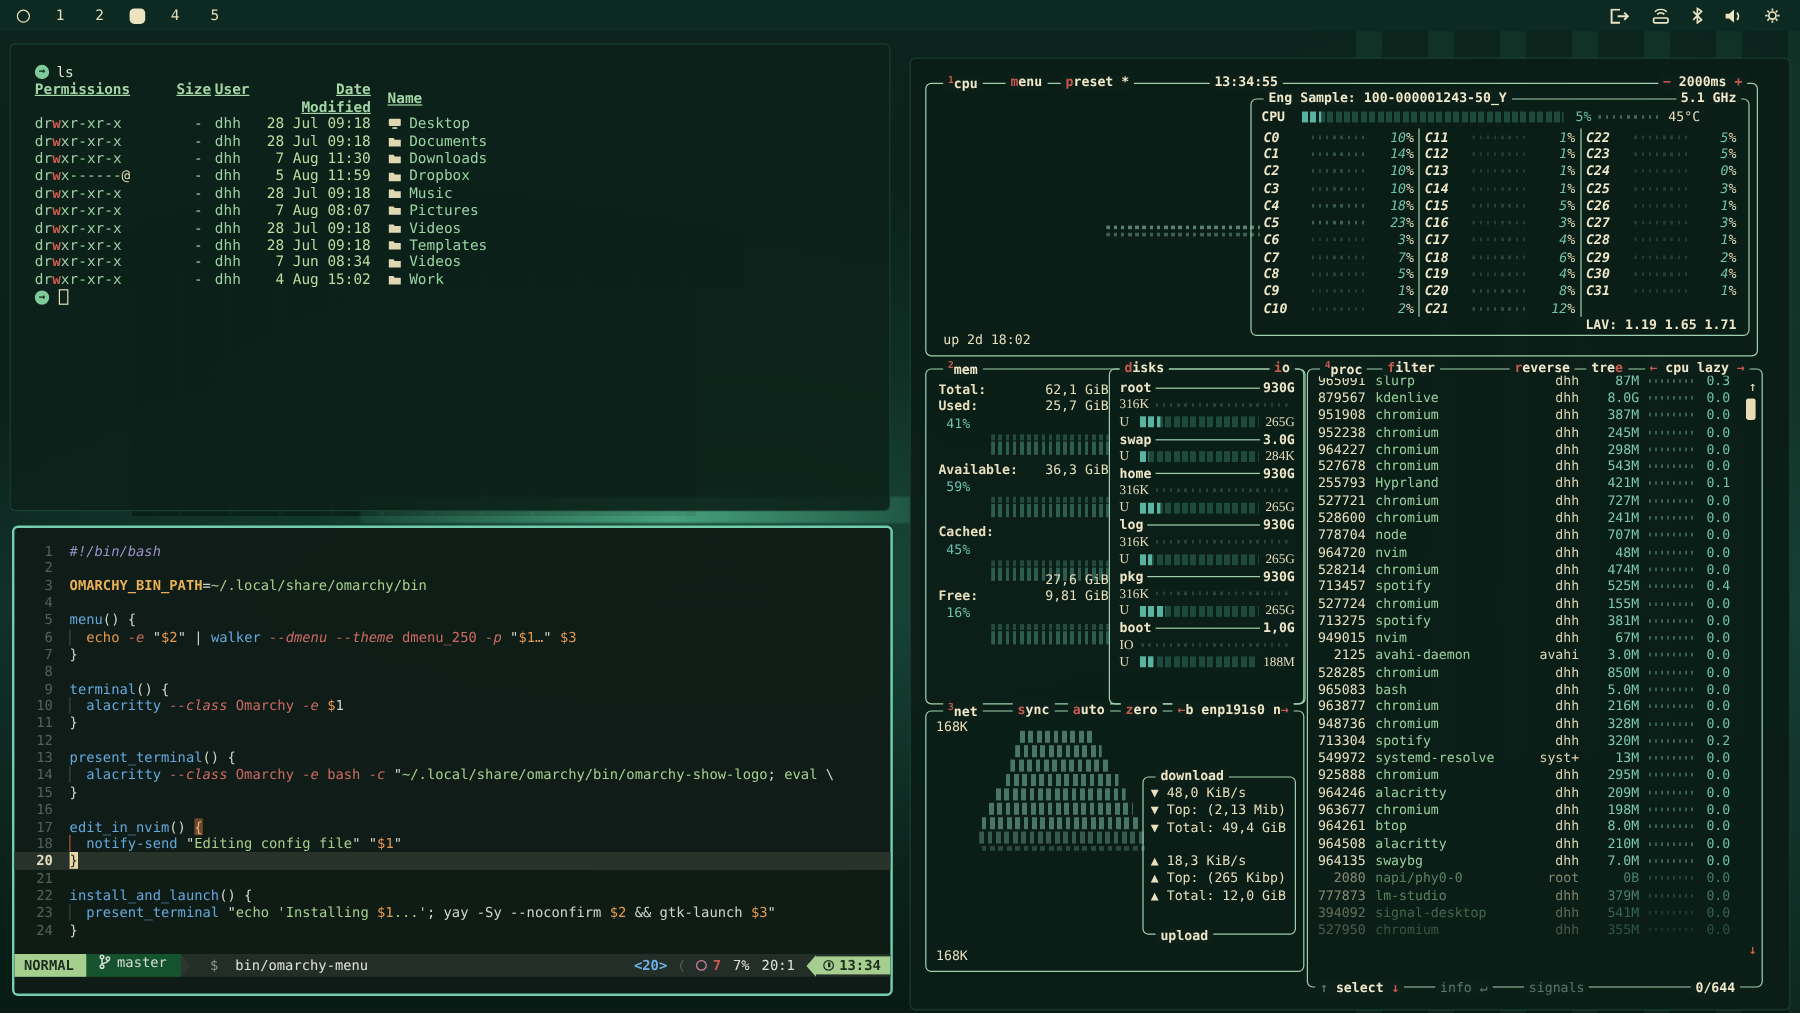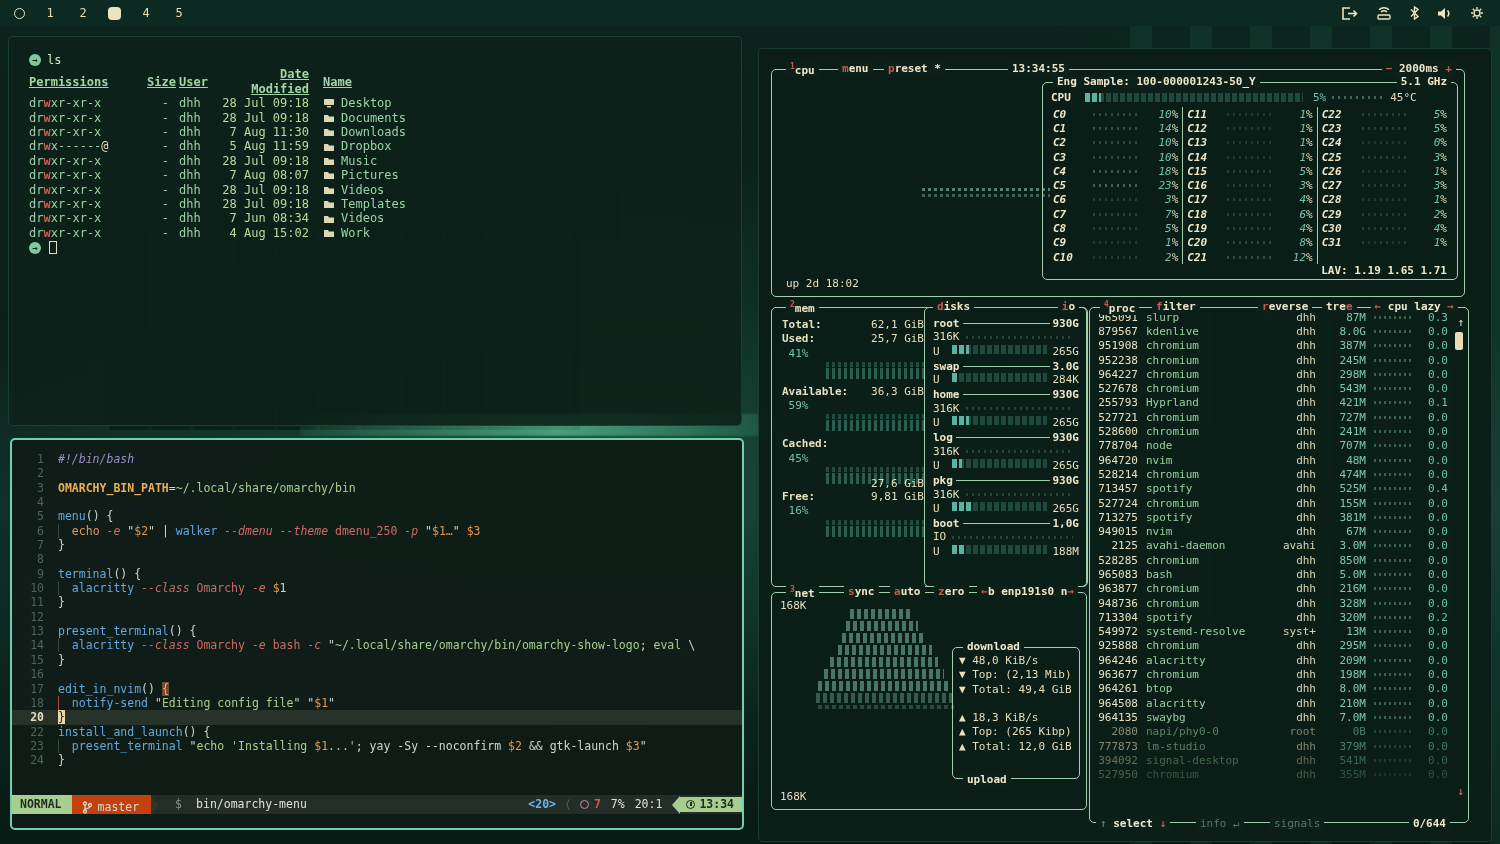--- a/index.html
+++ b/index.html
@@ -36,21 +36,21 @@
     border:1px solid rgba(30,70,55,.8); color:#9ccfa4; font-size:12px; line-height:14.4px; padding:16px 0 0 20px; }
   .win-nvim { left:10px; top:438px; width:734px; height:392px; background:rgba(16,28,23,.97);
     border:2px solid #74cfae; color:#cfd6cb; font-size:11.5px; line-height:14.35px; }
   .win-btop { left:758px; top:48px; width:734px; height:794px; background:rgba(11,29,23,.95);
     border:1px solid rgba(30,70,55,.8); color:#e8dfbd; font-size:11px; }
   
   .ls-line { white-space:pre; display:flex; align-items:center; }
   .prompt-circle { display:inline-block; width:12px; height:12px; border-radius:50%; background:#7fc99a;
     color:#0c201a; font-size:9px; line-height:12px; text-align:center; margin-right:6px; font-weight:bold; }
   .ls-cmd { color:#d9e7c8; }
-  .ls-head { color:#a4d6a7; font-weight:bold; text-decoration:underline; display:flex;align-items:center; }
+  .ls-head { color:#a4d6a7; font-weight:bold; text-decoration:underline; display:flex; }
   .ls-row { display:flex; }
   .col-perm { width:118px; } .col-size { width:32px; text-align:right; padding-right:10px;}
   .col-user { width:40px; } .col-date { width:104px; text-align:right; padding-right:14px; color:#bcd99f;}
   .col-name { color:#9ad3a5; display:flex; align-items:center; gap:5px;}
   .col-name .ficon { color:#dfd6b2; font-size:10px; width:13px; display:inline-flex; }
   .perm-w { color:#c95c4e; font-weight:bold; } .perm-at { color:#e7dcb6; }
   .hollow-cursor { display:inline-block; width:8px; height:13px; border:1px solid #e7dcb6; margin-left:2px; }
   .ls-head .col-date, .ls-head .col-name { color:#a4d6a7; }
   
   .nv-code { position:absolute; left:0; top:12px; right:0; }
@@ -69,21 +69,21 @@
   .c-gd { color:#3d4f45; }
   .c-gr { color:#c05a3f; }
   .c-brace { background:#6e4a2e; color:#f3b27c; }
   .c-cur { background:#ead9a8; color:#1c241f; }
   .nv-status { position:absolute; left:0; right:0; bottom:14px; height:19px; background:#242e28;
     display:flex; align-items:center; font-size:11.5px; }
   .seg-mode { background:#a6cf8f; color:#1d2b20; font-weight:bold; padding:0 10px 0 8px; height:100%;
     display:flex; align-items:center; }
   .seg-mode-arrow { width:0; height:0; border-top:9.5px solid transparent; border-bottom:9.5px solid transparent;
     border-left:8px solid #a6cf8f; }
-  .seg-git { display:flex; align-items:flex-end; gap:6px; color:#d6dbd0; padding:0 12px 0 10px; height:100%; background:#c2410c;}
+  .seg-git { display:flex; align-items:flex-start; gap:6px; color:#d6dbd0; padding:0 12px 0 10px; height:100%; background:#14532d;}
   .seg-git-arrow { width:0;height:0;border-top:9.5px solid transparent;border-bottom:9.5px solid transparent;border-left:8px solid #2c362f;}
   .seg-dollar { color:#8a9489; padding:0 14px 0 16px; }
   .seg-file { color:#dde2d6; }
   .st-right { margin-left:auto; display:flex; align-items:center; gap:10px; }
   .st-sel { color:#6db3e8; font-weight:bold; } .st-sep { color:#5c6a60; }
   .giticon { width:9px;height:9px;border:1.5px solid #d183a5;border-radius:50%; display:inline-block;}
   .st-gitnum { color:#cf5952; font-weight:bold; margin-left:-5px;}
   .st-pct,.st-pos { color:#dde2d6; }
   .seg-time { background:#a6cf8f; color:#1d2b20; font-weight:bold; height:100%; display:flex; align-items:center;
     gap:4px; padding:0 8px 0 6px; }
@@ -103,29 +103,29 @@
   .corerow .cl { color:#efe7c8; font-weight:bold; width:34px; }
   .corerow .cp { color:#6fc2ac; text-align:right; width:26px; } .corerow .cpc { color:#e8dfbd; }
   .meter { height:9px; background:repeating-linear-gradient(90deg,#1d4a3d 0 5px, transparent 5px 7px); position:relative; }
   .meter .hot { position:absolute; left:0; top:0; bottom:0;
     background:repeating-linear-gradient(90deg,#58b3a0 0 5px, transparent 5px 7px); }
   .mg { height:11px; background:repeating-linear-gradient(90deg,#2c5d4f 0 3px, transparent 3px 6px); margin:1px 0 0 44px; }
   .mg.low { height:5px; opacity:.7; }
   .memrow { height:14.3px; white-space:pre; display:flex; }
   .dk-title { display:flex; align-items:center; height:14.3px; color:#efe7c8; font-weight:bold; white-space:pre;}
   .dk-title .ln { flex:1; border-top:1px solid #9fcfae; margin:0 3px; }
-  .dkrow { display:flex; align-items:flex-start; height:14.3px; white-space:pre; }
+  .dkrow { display:flex; align-items:center; height:14.3px; white-space:pre;font-family:Liberation Serif, serif; }
   .procrow { display:grid; grid-template-columns:50px 128px 48px 44px 56px 32px; height:14.3px;
     align-items:center; white-space:pre; }
   .procrow .pid { text-align:right; color:#e9e0bf; padding-right:8px;}
   .procrow .prog { color:#99cf9e; }
   .procrow .usr { text-align:right; color:#ddd5b4; padding-right:6px;}
   .procrow .mem { text-align:right; color:#7fc8b0; }
   .procrow .pd { height:3px; margin:0 8px; background:repeating-linear-gradient(90deg, rgba(120,175,150,.45) 0 2px, transparent 2px 5px); align-self:center;}
-  .procrow .cpu { text-align:center; color:#6fc2ac; }
+  .procrow .cpu { text-align:left; color:#6fc2ac; }
   .procrow.dim1 { opacity:.55; } .procrow.dim2 { opacity:.4; } .procrow.dim3 { opacity:.3; }
   .phead { display:grid; grid-template-columns:50px 128px 48px 44px 56px 32px; color:#efe7c8; font-weight:bold; white-space:pre;}
   .phead span:nth-child(1){text-align:right;padding-right:8px;} .phead span:nth-child(3),.phead span:nth-child(4){text-align:right;}
   .phead span:nth-child(6){text-align:right;}
   .nr { position:absolute; height:10px;
     background:repeating-linear-gradient(90deg, rgba(125,190,165,.55) 0 4px, transparent 4px 7px); }
   .netstat { white-space:pre; height:14.3px; color:#e8dfbd; }
   .scrl { position:absolute; width:8px; background:#e7dcb6; border-radius:2px; }
 </style>
 </head>
@@ -367,20 +367,21 @@
       <div class="nv-line"><span class="nv-num">10</span><span><span class="c-gd">▏ </span><span class="c-fn">alacritty</span><span class="c-flag"> --class</span><span class="c-red"> Omarchy</span><span class="c-flag"> -e</span><span class="c-par"> $</span><span class="c-w">1</span></span></div>
       <div class="nv-line"><span class="nv-num">11</span><span><span class="c-w">}</span></span></div>
       <div class="nv-line"><span class="nv-num">12</span><span></span></div>
       <div class="nv-line"><span class="nv-num">13</span><span><span class="c-fn">present_terminal</span><span class="c-w">() {</span></span></div>
       <div class="nv-line"><span class="nv-num">14</span><span><span class="c-gd">▏ </span><span class="c-fn">alacritty</span><span class="c-flag"> --class</span><span class="c-red"> Omarchy</span><span class="c-flag"> -e</span><span class="c-red"> bash</span><span class="c-flag"> -c</span><span class="c-w"> "</span><span class="c-str">~/.local/share/omarchy/bin/omarchy-show-logo</span><span class="c-w">;</span><span class="c-str"> eval</span><span class="c-w"> \</span></span></div>
       <div class="nv-line"><span class="nv-num">15</span><span><span class="c-w">}</span></span></div>
       <div class="nv-line"><span class="nv-num">16</span><span></span></div>
       <div class="nv-line"><span class="nv-num">17</span><span><span class="c-fn">edit_in_nvim</span><span class="c-w">() </span><span class="c-brace">{</span></span></div>
       <div class="nv-line"><span class="nv-num">18</span><span><span class="c-gr">▏ </span><span class="c-fn">notify-send</span><span class="c-w"> "</span><span class="c-str">Editing config file</span><span class="c-w">" "</span><span class="c-par">$1</span><span class="c-w">"</span></span></div>
       <div class="nv-line curline"><span class="nv-num">20</span><span><span class="c-cur">}</span></span></div>
+      <div class="nv-line"><span class="nv-num">21</span><span></span></div>
       <div class="nv-line"><span class="nv-num">22</span><span><span class="c-fn">install_and_launch</span><span class="c-w">() {</span></span></div>
       <div class="nv-line"><span class="nv-num">23</span><span><span class="c-gd">▏ </span><span class="c-fn">present_terminal</span><span class="c-w"> "</span><span class="c-str">echo 'Installing </span><span class="c-par">$1</span><span class="c-str">...'</span><span class="c-w">; yay -Sy --noconfirm </span><span class="c-par">$2</span><span class="c-w"> &amp;&amp; gtk-launch </span><span class="c-par">$3</span><span class="c-w">"</span></span></div>
       <div class="nv-line"><span class="nv-num">24</span><span><span class="c-w">}</span></span></div>
     </div>
   <div class="nv-status">
     <span class="seg-mode">NORMAL</span>
     <span class="seg-mode-arrow"></span>
     <span class="seg-git" style="margin-left:-8px">
       <svg width="10" height="13" viewBox="0 0 10 13">
         <g stroke="#d6dbd0" stroke-width="1.3" fill="none">

